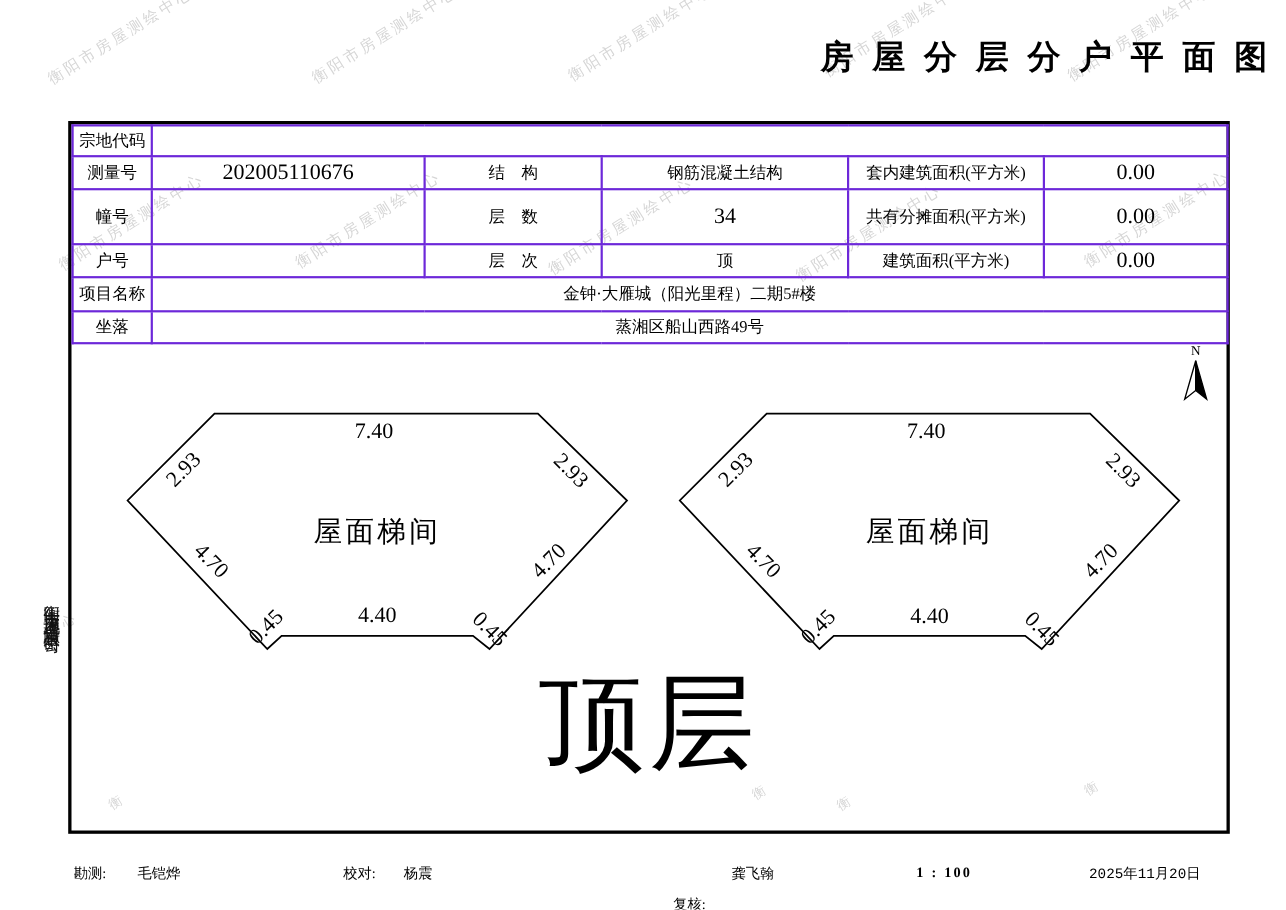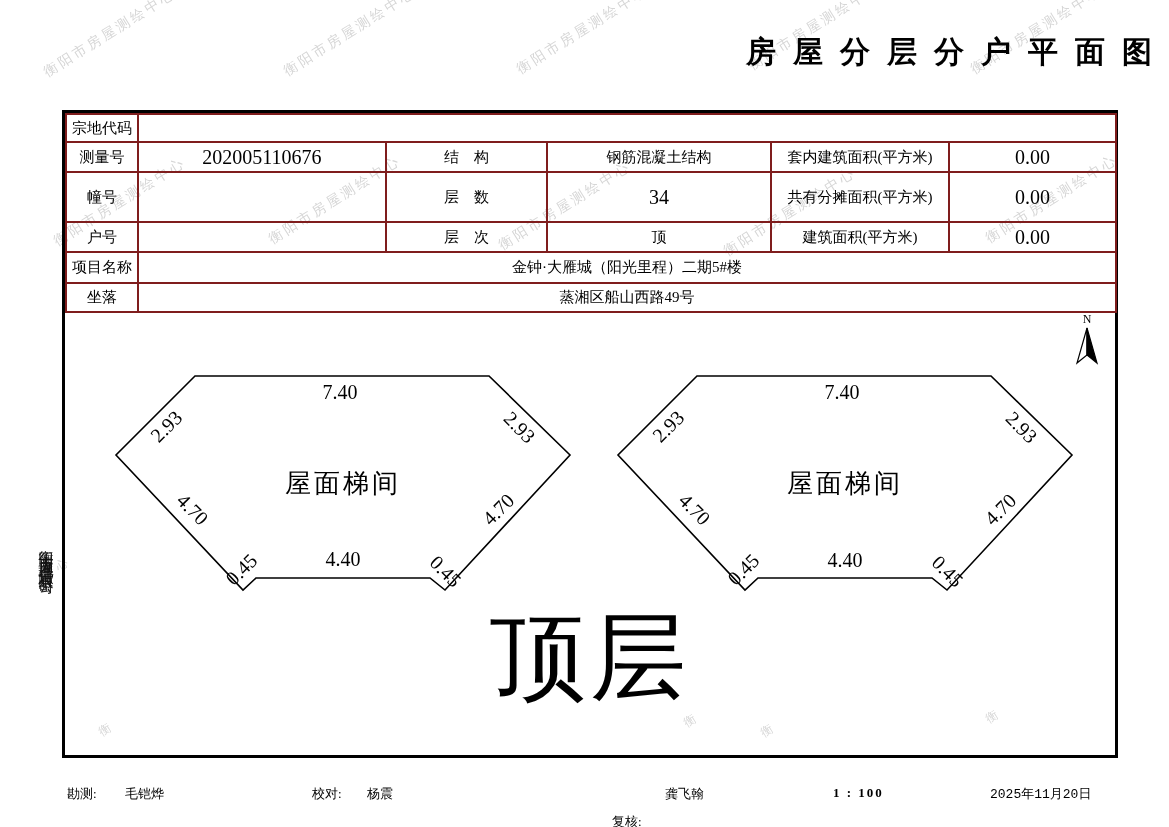--- a/index.html
+++ b/index.html
@@ -31,21 +31,21 @@
   
   .main-box {
     position:absolute; left:62px; top:110px; width:1056px; height:648px;
     border:3px solid #000; box-sizing:border-box; z-index:1; background:transparent;
   }
   
   table.info {
     border-collapse:collapse; table-layout:fixed; width:1050px;
   }
   table.info td {
-    border:2px solid #7f1d1d; padding:0; text-align:center; vertical-align:middle;
+    border:2px solid #6d28d9; padding:0; text-align:center; vertical-align:middle;
     font-size:15px; overflow:hidden; white-space:nowrap;
   }
   table.info td.num { font-size:20px; }
   
   .plan-svg { position:absolute; left:0; top:181px; z-index:1; }
   .plan-outline { fill:none; stroke:#000; stroke-width:1.6; }
   .dim {
     font-family:"Liberation Serif", serif; font-size:20px; fill:#000;
     text-anchor:middle; dominant-baseline:middle;
   }

